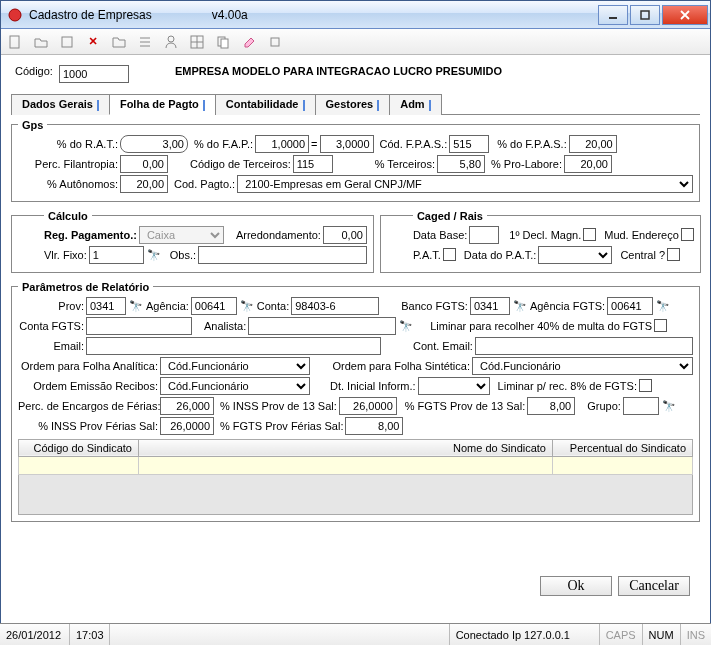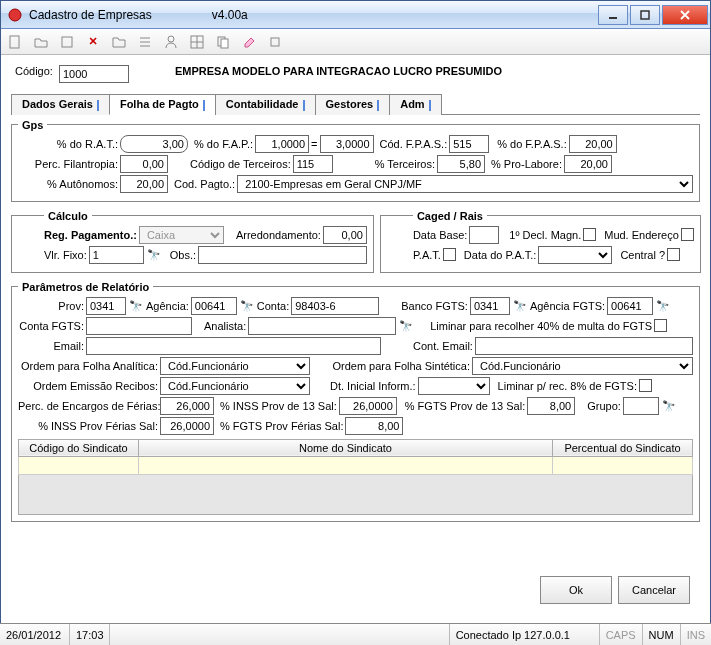--- a/index.html
+++ b/index.html
@@ -181,47 +181,47 @@
   .sind-table {
     width:100%;
     border:1px solid #888;
     border-collapse:collapse;
     margin-top:4px;
   }
   .sind-table th {
     background: linear-gradient(to bottom,#fdfdfd,#e6e6e6);
     border:1px solid #aaa;
     font-weight:normal;
-    text-align:center;
+    text-align:right;
     padding:2px 6px;
     font-size:11px;
   }
   .sind-table td {
     background:#ffffe0;
     height:18px;
     border:1px solid #ccc;
   }
   .below-table { height:40px; background:#e6e6e6; border:1px solid #aaa; border-top:none; }
   .below-white { height:42px; }
 
   
   .btn-row {
     display:flex;
     justify-content:flex-end;
     gap:6px;
     padding: 8px 10px 4px 0;
   }
   .btn {
     min-width:72px;
-    height:28px;
+    height:20px;
     border:1px solid #888;
     background:linear-gradient(to bottom,#fdfdfd,#e6e6e6);
     cursor:pointer;
-    font-family:Liberation Sans, sans-serif;
-    font-size:11px;
+    font-family:Liberation Serif, serif;
+    font-size:14px;
   }
 
   
   .status-bar {
     position:absolute;
     bottom:0; left:0; right:0;
     height:22px;
     border-top:1px solid #888;
     display:flex;
     align-items:center;

